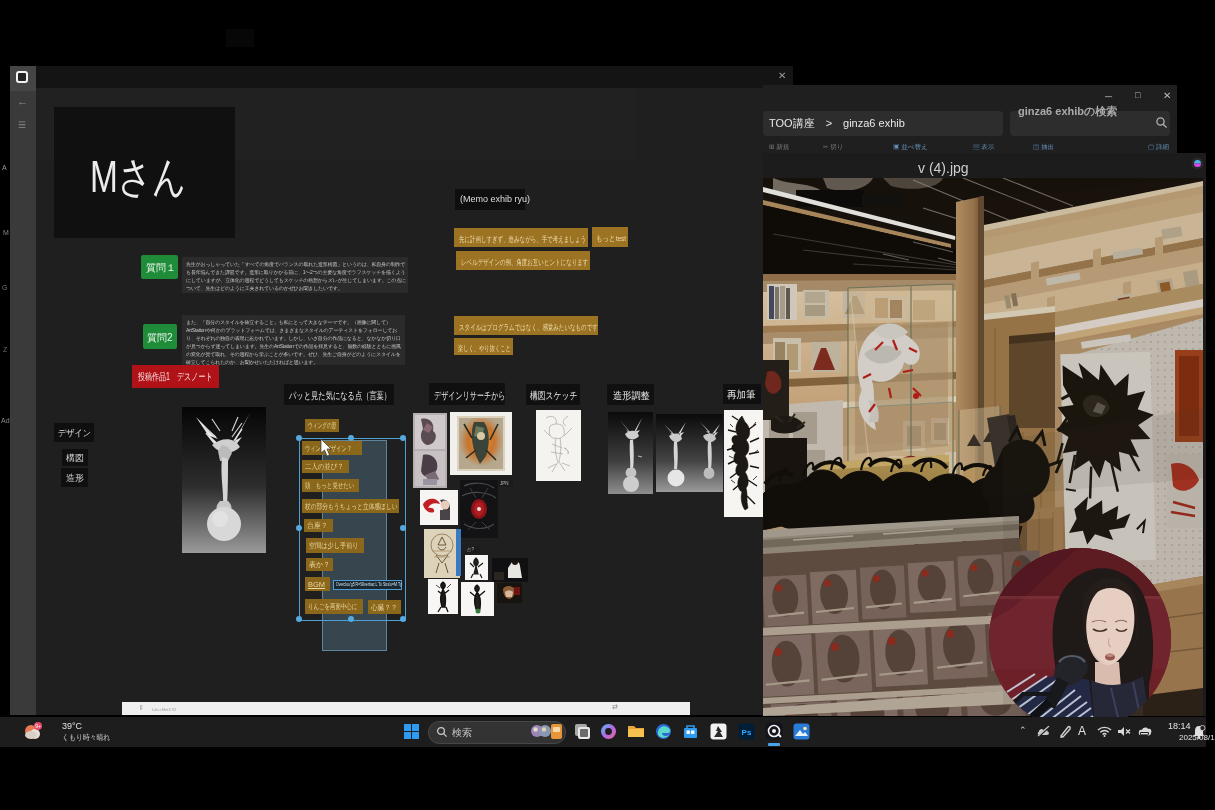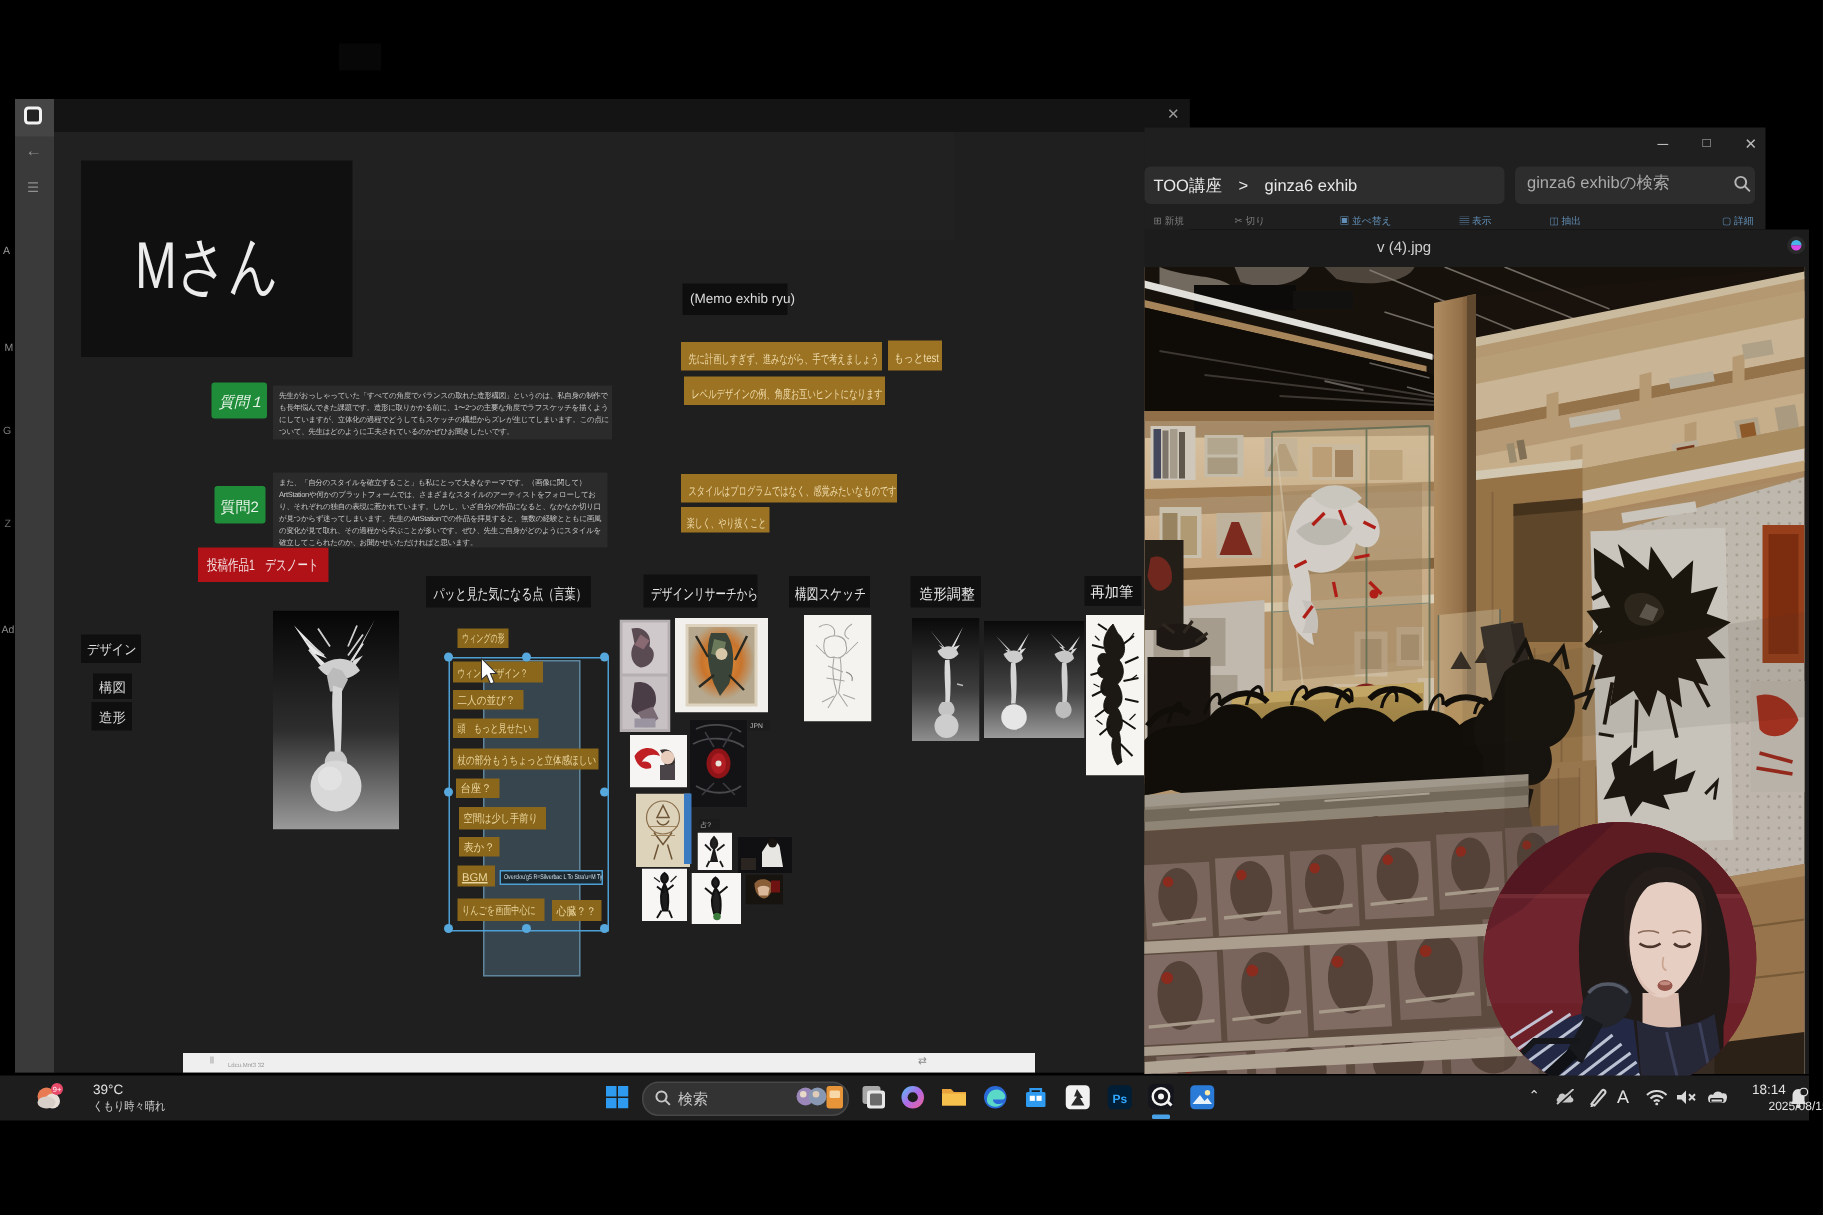--- a/index.html
+++ b/index.html
@@ -36,21 +36,21 @@
      <div class="abs" style="left:18px;top:2px;color:#777;font-size:5px;">||</div>
      <div class="abs" style="left:30px;top:5px;color:#999;font-size:4px;">Ldcu.Mnt3 32</div>
      <div class="abs" style="left:490px;top:1px;color:#888;font-size:7px;">⇄</div>
   </div>
 </div>
 
 <div class="abs" style="left:54px;top:107px;width:181px;height:131px;background:#101010;"></div>
 <div class="abs jx" style="left:90px;top:148px;color:#ececec;font-size:44px;font-weight:400;transform:scaleX(0.76);">Mさん</div>
 
 <div class="abs" style="left:141px;top:255px;width:37px;height:24px;background:#1f8c3a;border-radius:2px;"></div>
-<div class="abs" style="left:146px;top:261px;color:#eaf5ea;font-size:10px;font-style:italic;">質問１</div>
+<div class="abs" style="left:146px;top:261px;color:#eaf5ea;font-size:10px;">質問１</div>
 <div class="abs" style="left:143px;top:324px;width:34px;height:25px;background:#1f8c3a;border-radius:2px;"></div>
 <div class="abs" style="left:147px;top:331px;color:#eaf5ea;font-size:10px;">質問2</div>
 
 <div class="abs" style="left:132px;top:365px;width:87px;height:23px;background:#b01218;"></div>
 <div class="abs jx" style="left:138px;top:370px;color:#f5e3e3;font-size:10px;transform:scaleX(0.70);">投稿作品1　デスノート</div>
 
 <div class="abs" style="left:182px;top:257px;width:226px;height:36px;background:#2b2b2b;"></div>
 <div class="abs" style="left:186px;top:261px;width:220px;color:#c9c9c9;font-size:5px;line-height:7.9px;letter-spacing:-0.2px;">先生がおっしゃっていた「すべての角度でバランスの取れた造形構図」というのは、私自身の制作でも長年悩んできた課題です。造形に取りかかる前に、1〜2つの主要な角度でラフスケッチを描くようにしていますが、立体化の過程でどうしてもスケッチの構想からズレが生じてしまいます。この点について、先生はどのように工夫されているのかぜひお聞きしたいです。</div>
 <div class="abs" style="left:182px;top:315px;width:223px;height:50px;background:#2b2b2b;"></div>
 <div class="abs" style="left:186px;top:319px;width:217px;color:#c9c9c9;font-size:5px;line-height:7.9px;letter-spacing:-0.2px;">また、「自分のスタイルを確立すること」も私にとって大きなテーマです。（画像に関して）ArtStationや何かのプラットフォームでは、さまざまなスタイルのアーティストをフォローしており、それぞれの独自の表現に惹かれています。しかし、いざ自分の作品になると、なかなか切り口が見つからず迷ってしまいます。先生のArtStationでの作品を拝見すると、無数の経験とともに画風の変化が見て取れ、その過程から学ぶことが多いです。ぜひ、先生ご自身がどのようにスタイルを確立してこられたのか、お聞かせいただければと思います。</div>
@@ -294,36 +294,36 @@
   </g>
 </svg>
 
 <div class="abs" style="left:763px;top:85px;width:414px;height:68px;background:#1f1f1f;">
   <div class="abs" style="left:342px;top:6px;color:#bbb;font-size:10px;">─</div>
   <div class="abs" style="left:372px;top:5px;color:#bbb;font-size:9px;">□</div>
   <div class="abs" style="left:400px;top:5px;color:#bbb;font-size:10px;">✕</div>
   <div class="abs" style="left:0px;top:26px;width:240px;height:25px;background:#2d2d2d;border-radius:4px;"></div>
   <div class="abs" style="left:6px;top:31px;color:#e8e8e8;font-size:11px;">TOO講座　&gt;　ginza6 exhib</div>
   <div class="abs" style="left:247px;top:26px;width:160px;height:25px;background:#2d2d2d;border-radius:4px;"></div>
-  <div class="abs" style="left:255px;top:29px;color:#aaa;font-size:11px;">ginza6 exhibの検索</div>
+  <div class="abs" style="left:255px;top:19px;color:#aaa;font-size:11px;font-weight:bold;">ginza6 exhibの検索</div>
   <svg class="abs" style="left:392px;top:31px;" width="13" height="13" viewBox="0 0 13 13">
     <circle cx="5.5" cy="5.5" r="3.6" fill="none" stroke="#b5b5b5" stroke-width="1.3"></circle>
     <path d="M8.2,8.2 L11.6,11.6" stroke="#b5b5b5" stroke-width="1.3"></path>
   </svg>
 
   <div class="abs" style="left:6px;top:58px;color:#8a8a8a;font-size:6.5px;opacity:0.85;">⊞ 新規</div>
   <div class="abs" style="left:60px;top:58px;color:#8a8a8a;font-size:6.5px;opacity:0.85;">✂ 切り</div>
   <div class="abs" style="left:130px;top:58px;color:#6a9cc8;font-size:6.5px;opacity:0.9;">▣ 並べ替え</div>
   <div class="abs" style="left:210px;top:58px;color:#6a9cc8;font-size:6.5px;opacity:0.9;">▤ 表示</div>
   <div class="abs" style="left:270px;top:58px;color:#6a9cc8;font-size:6.5px;opacity:0.9;">◫ 抽出</div>
   <div class="abs" style="left:385px;top:58px;color:#6a9cc8;font-size:6.5px;opacity:0.9;">▢ 詳細</div>
 </div>
 
 <div class="abs" style="left:763px;top:153px;width:443px;height:563px;background:#1c1c1c;">
-  <div class="abs" style="left:155px;top:7px;color:#cfcfcf;font-size:10px;">v (4).jpg</div>
+  <div class="abs" style="left:155px;top:7px;color:#cfcfcf;font-size:14px;">v (4).jpg</div>
   <svg class="abs" style="left:428px;top:4px;" width="13" height="13" viewBox="0 0 13 13">
     <circle cx="6.5" cy="6.5" r="6" fill="#2a2a2a"></circle>
     <path d="M3,6.5 A3.5,3.5 0 0 1 10,6.5" fill="#4ab3e8"></path>
     <path d="M10,6.5 A3.5,3.5 0 0 1 3,6.5" fill="#d84ae8"></path>
   </svg>
 
   <svg class="abs" style="left:0px;top:25px;" width="440" height="538" viewBox="0 0 440 538" id="photo">
     <defs>
       <linearGradient id="wshelf" x1="0" y1="0" x2="0" y2="1">
         <stop offset="0" stop-color="#f3ddba"></stop>

